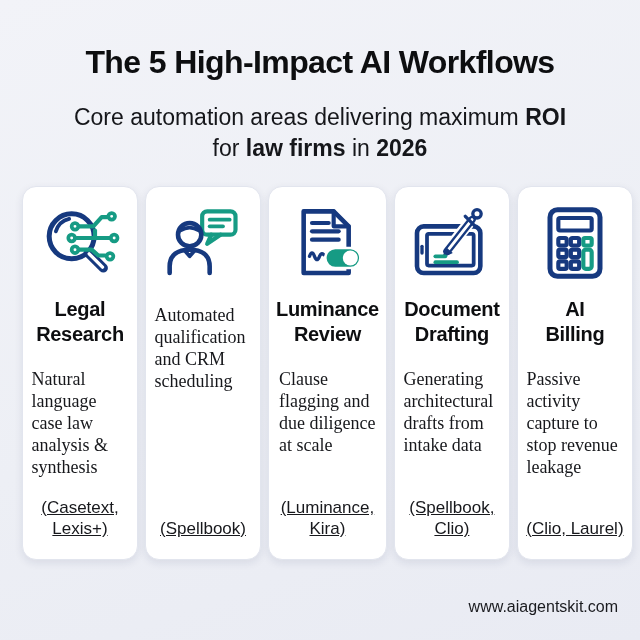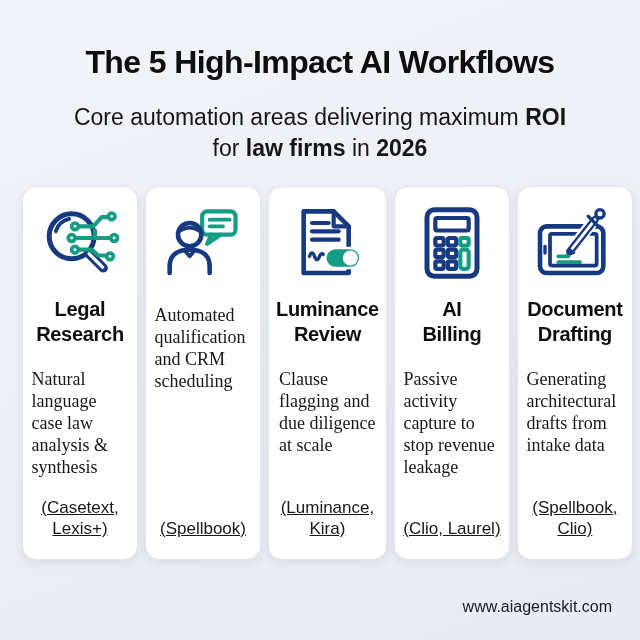--- a/index.html
+++ b/index.html
@@ -39,21 +39,21 @@
   .card h2 span{display:block;}
   .desc{
     margin:21px 0 0;font-size:18px;line-height:22px;text-align:left;
     width:97px;color:#17181c;font-family:Liberation Serif, serif;
   }
   .tools{
     margin-top:auto;margin-bottom:8px;font-size:17px;line-height:21px;
     text-align:center;width:100px;color:#17181c;text-decoration:underline;
   }
   footer{
-    position:absolute;top:598px;right:28px;font-size:16px;color:#1a1b1f;
+    position:absolute;top:598px;right:22px;font-size:16px;color:#1a1b1f;
   }
 </style>
 </head>
 <body>
 
 <div class="canvas">
 
   <header>
     <h1>The 5 High-Impact AI Workflows</h1>
     <div class="subtitle">
@@ -135,20 +135,48 @@
         <span>Luminance</span>
         <span>Review</span>
       </h2>
       <p class="desc">Clause flagging and due diligence at scale</p>
       <p class="tools">(Luminance, Kira)</p>
     </section>
 
     <section class="card">
       <svg class="icon" viewBox="0 0 96 96">
         <g fill="none" stroke-linecap="round" stroke-linejoin="round">
+          <g stroke="#16397f">
+            <rect x="6" y="28" width="76" height="56" rx="8" stroke-width="5.5"></rect>
+            <rect x="18" y="37" width="56" height="38" rx="2" stroke-width="4.5"></rect>
+            <path d="M12 52 V60" stroke-width="4"></path>
+          </g>
+          <line x1="40" y1="60" x2="73" y2="18" stroke="#ffffff" stroke-width="14"></line>
+          <line x1="42" y1="58" x2="72" y2="20" stroke="#16397f" stroke-width="9"></line>
+          <line x1="42" y1="58" x2="72" y2="20" stroke="#ffffff" stroke-width="3.5"></line>
+          <path d="M36 66 L41 53 L49 60 Z" fill="#16397f"></path>
+          <path d="M64 16 L76 28" stroke="#16397f" stroke-width="4"></path>
+          <circle cx="78" cy="13" r="5" stroke="#16397f" stroke-width="4"></circle>
+          <g stroke="#169b84" stroke-width="4.5">
+            <path d="M28 64 H40"></path>
+            <path d="M28 71 H54"></path>
+          </g>
+        </g>
+      </svg>
+      <h2>
+        <span>Document</span>
+        <span>Drafting</span>
+      </h2>
+      <p class="desc">Generating architectural drafts from intake data</p>
+      <p class="tools">(Spellbook, Clio)</p>
+    </section>
+
+    <section class="card">
+      <svg class="icon" viewBox="0 0 96 96">
+        <g fill="none" stroke-linecap="round" stroke-linejoin="round">
           <rect x="18" y="8" width="60" height="80" rx="9" stroke="#16397f" stroke-width="6"></rect>
           <rect x="28" y="18" width="40" height="15" rx="2" stroke="#16397f" stroke-width="5"></rect>
           <g stroke="#16397f" stroke-width="5">
             <rect x="28" y="42" width="10" height="9" rx="2"></rect>
             <rect x="43" y="42" width="10" height="9" rx="2"></rect>
             <rect x="28" y="56" width="10" height="9" rx="2"></rect>
             <rect x="43" y="56" width="10" height="9" rx="2"></rect>
             <rect x="28" y="70" width="10" height="9" rx="2"></rect>
             <rect x="43" y="70" width="10" height="9" rx="2"></rect>
           </g>
@@ -159,47 +187,19 @@
         </g>
       </svg>
       <h2>
         <span>AI</span>
         <span>Billing</span>
       </h2>
       <p class="desc">Passive activity capture to stop revenue leakage</p>
       <p class="tools">(Clio, Laurel)</p>
     </section>
 
-    <section class="card">
-      <svg class="icon" viewBox="0 0 96 96">
-        <g fill="none" stroke-linecap="round" stroke-linejoin="round">
-          <g stroke="#16397f">
-            <rect x="6" y="28" width="76" height="56" rx="8" stroke-width="5.5"></rect>
-            <rect x="18" y="37" width="56" height="38" rx="2" stroke-width="4.5"></rect>
-            <path d="M12 52 V60" stroke-width="4"></path>
-          </g>
-          <line x1="40" y1="60" x2="73" y2="18" stroke="#ffffff" stroke-width="14"></line>
-          <line x1="42" y1="58" x2="72" y2="20" stroke="#16397f" stroke-width="9"></line>
-          <line x1="42" y1="58" x2="72" y2="20" stroke="#ffffff" stroke-width="3.5"></line>
-          <path d="M36 66 L41 53 L49 60 Z" fill="#16397f"></path>
-          <path d="M64 16 L76 28" stroke="#16397f" stroke-width="4"></path>
-          <circle cx="78" cy="13" r="5" stroke="#16397f" stroke-width="4"></circle>
-          <g stroke="#169b84" stroke-width="4.5">
-            <path d="M28 64 H40"></path>
-            <path d="M28 71 H54"></path>
-          </g>
-        </g>
-      </svg>
-      <h2>
-        <span>Document</span>
-        <span>Drafting</span>
-      </h2>
-      <p class="desc">Generating architectural drafts from intake data</p>
-      <p class="tools">(Spellbook, Clio)</p>
-    </section>
-
   </main>
 
   <footer>
     <span>www.aiagentskit.com</span>
   </footer>
 
 </div>
 
 </body></html>

